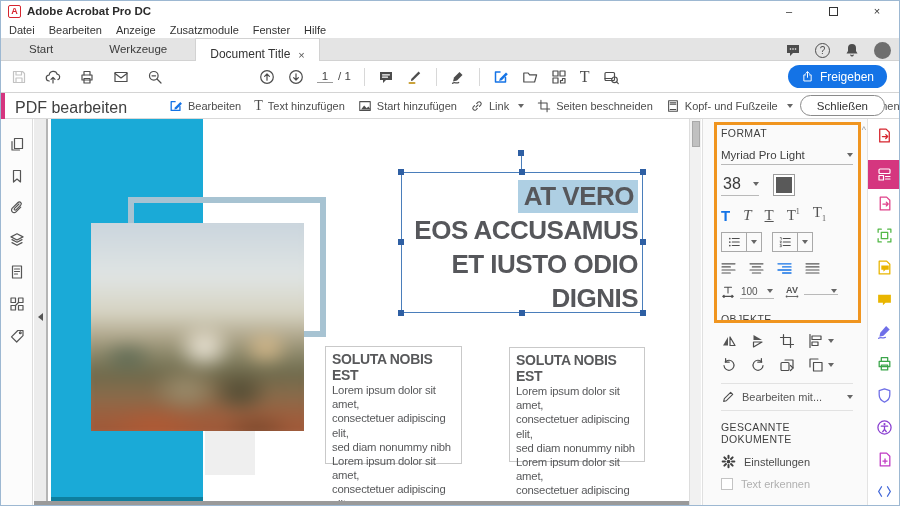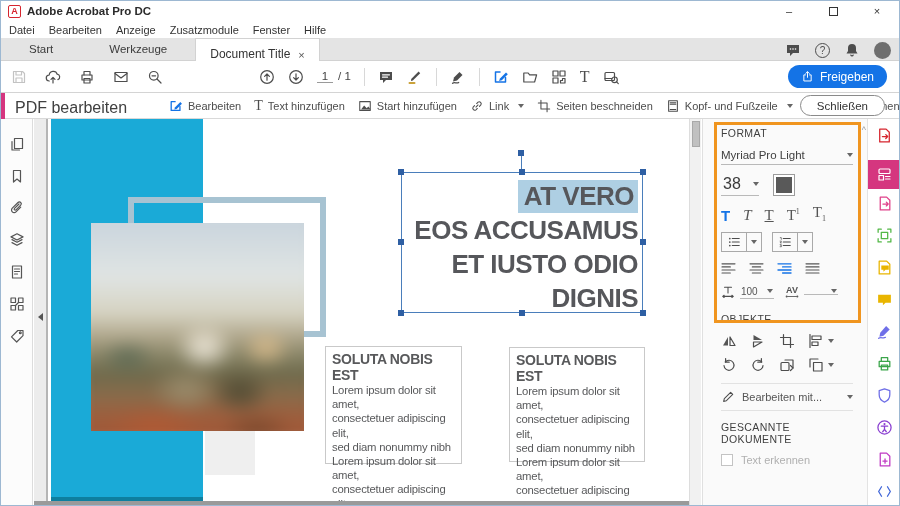--- a/index.html
+++ b/index.html
@@ -652,20 +652,29 @@
               </svg>
             </span>
           <span>Bearbeiten mit...</span>
         </span>
         <span class="caret"></span>
       </div>
 
       <div style="height:10px"></div>
       <div class="sec-title">GESCANNTE DOKUMENTE</div>
 
+      <div class="gear-row">
+        <span class="ic" style="width:15px;height:15px;color:#3f3f3f">
+            <svg viewBox="0 0 16 16">
+              <circle cx="8" cy="8" r="2" fill="#3f3f3f" stroke="none"></circle>
+              <path d="M8 1.8v2.4M8 11.8v2.4M1.8 8h2.4M11.8 8h2.4M3.6 3.6l1.7 1.7M10.7 10.7l1.7 1.7M12.4 3.6l-1.7 1.7M5.3 10.7l-1.7 1.7" stroke-width="2.2"></path>
+            </svg>
+          </span>
+        <span>Einstellungen</span>
+      </div>
 
       <div class="chk-row">
         <span class="chk"></span>
         <span>Text erkennen</span>
       </div>
 
     </div>
   </div>
 
   <div class="right-rail">

